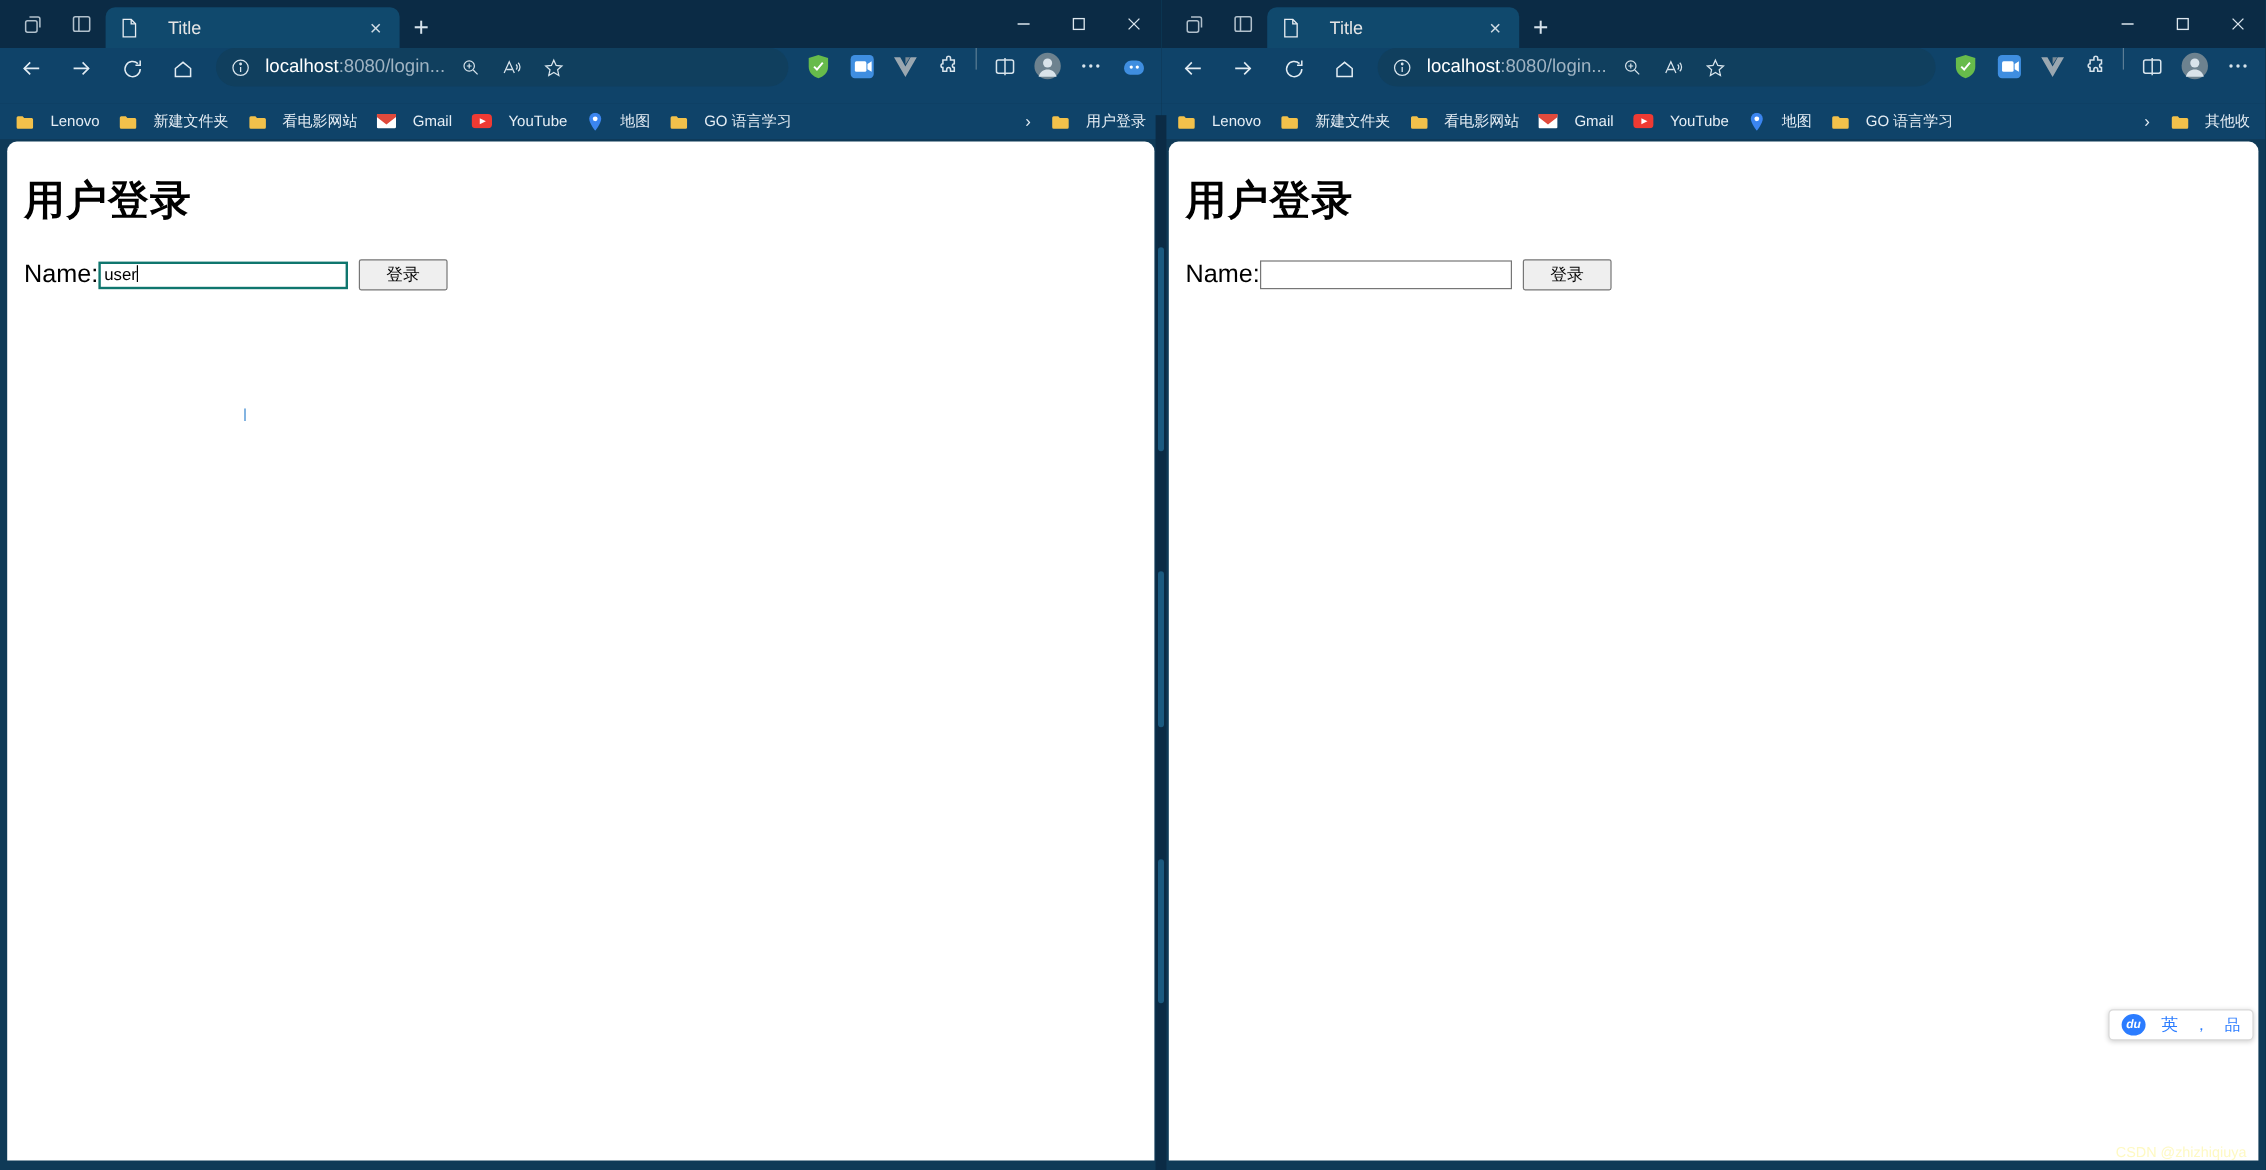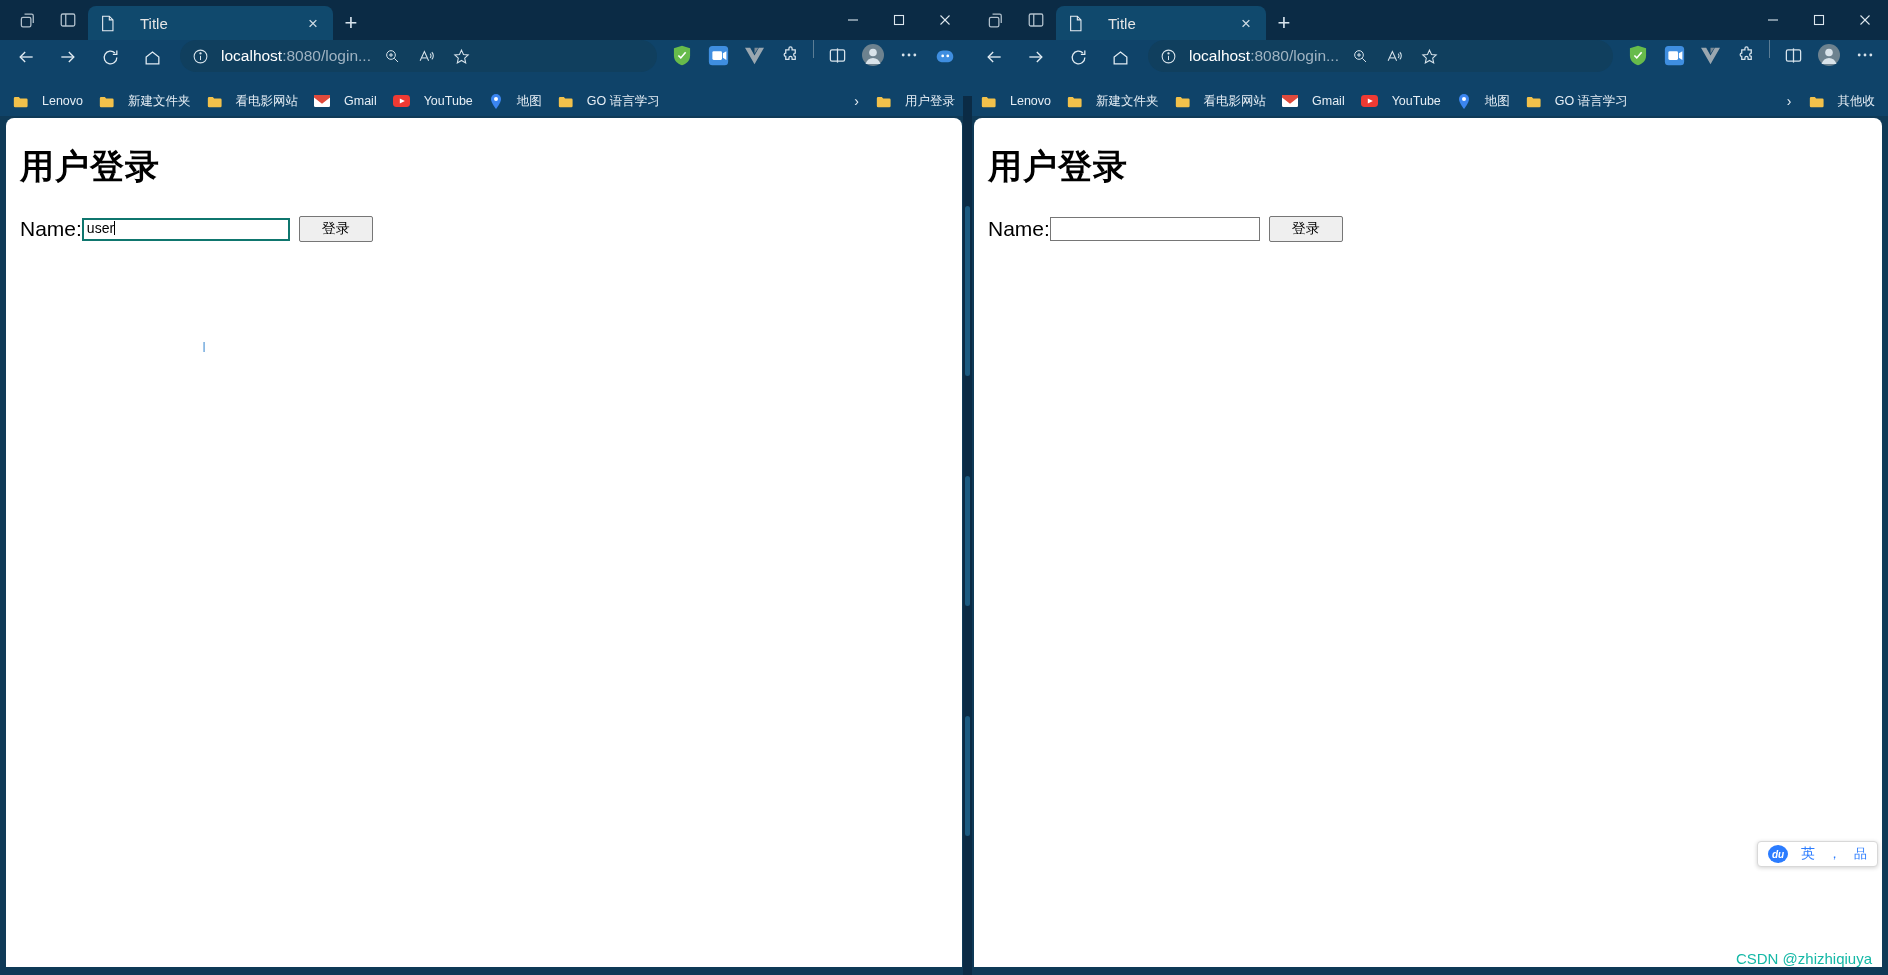--- a/index.html
+++ b/index.html
@@ -73,21 +73,21 @@
     position:absolute; right:10px; bottom:108px; height:26px; background:#ffffff;
     border:1px solid #d8d8d8; border-radius:4px; display:flex; align-items:center; gap:13px; padding:0 10px;
     box-shadow:0 1px 4px rgba(0,0,0,.18);
   }
   .ime .du{ width:20px; height:18px; background:#2b7cff; border-radius:50%; color:#fff; font-size:10px;
             display:flex; align-items:center; justify-content:center; font-style:italic; font-weight:bold;}
   .ime .cn{ color:#2b7cff; font-size:14px;}
   .ime .dot{ color:#2b7cff; font-size:13px;}
   .ime .grid{ color:#2b7cff; font-size:13px;}
 
-  .watermark{ position:absolute; right:16px; bottom:8px; color:#14b8a6; font-size:15px;}
+  .watermark{ position:absolute; right:16px; bottom:8px; color:#fef9c3; font-size:12px;}
 
   svg{ display:block; }
 </style>
 </head>
 <body>
 
 <div class="screen">
 
   <div class="window win-left">
 

